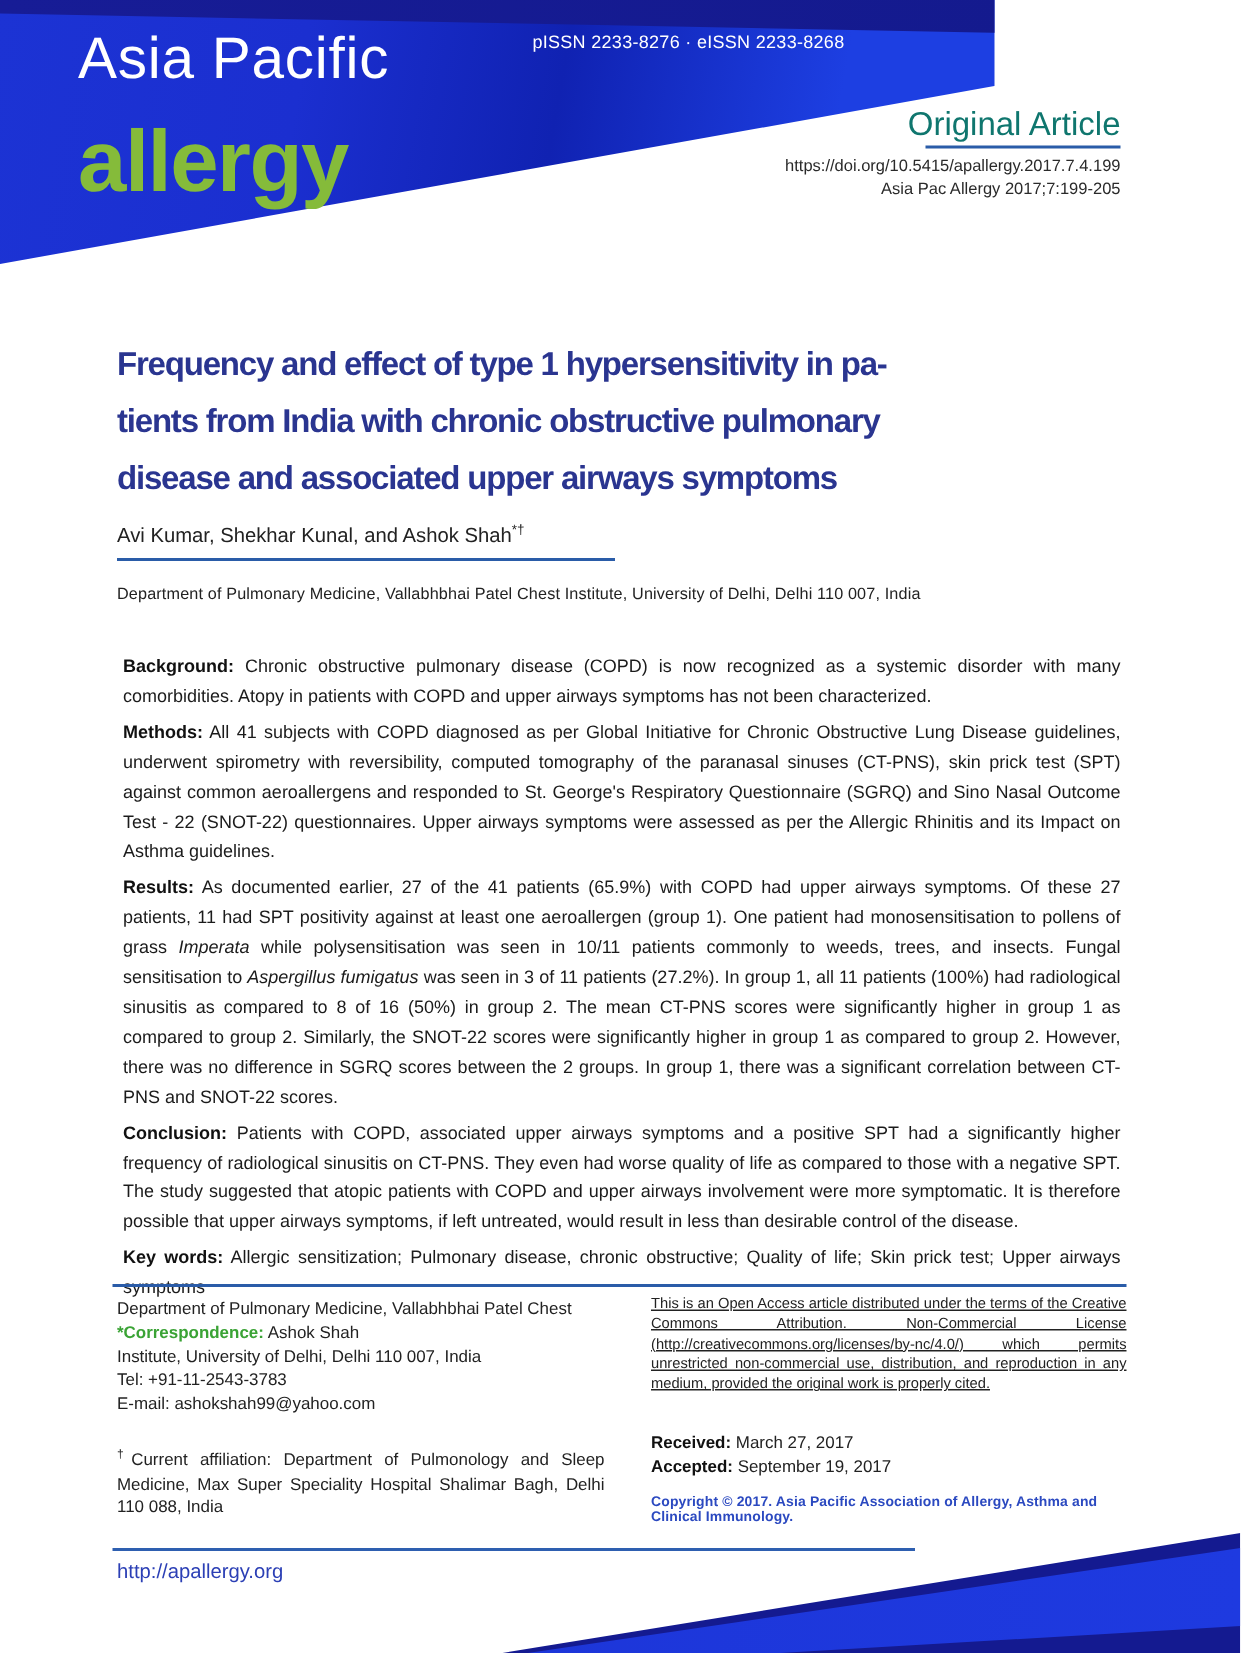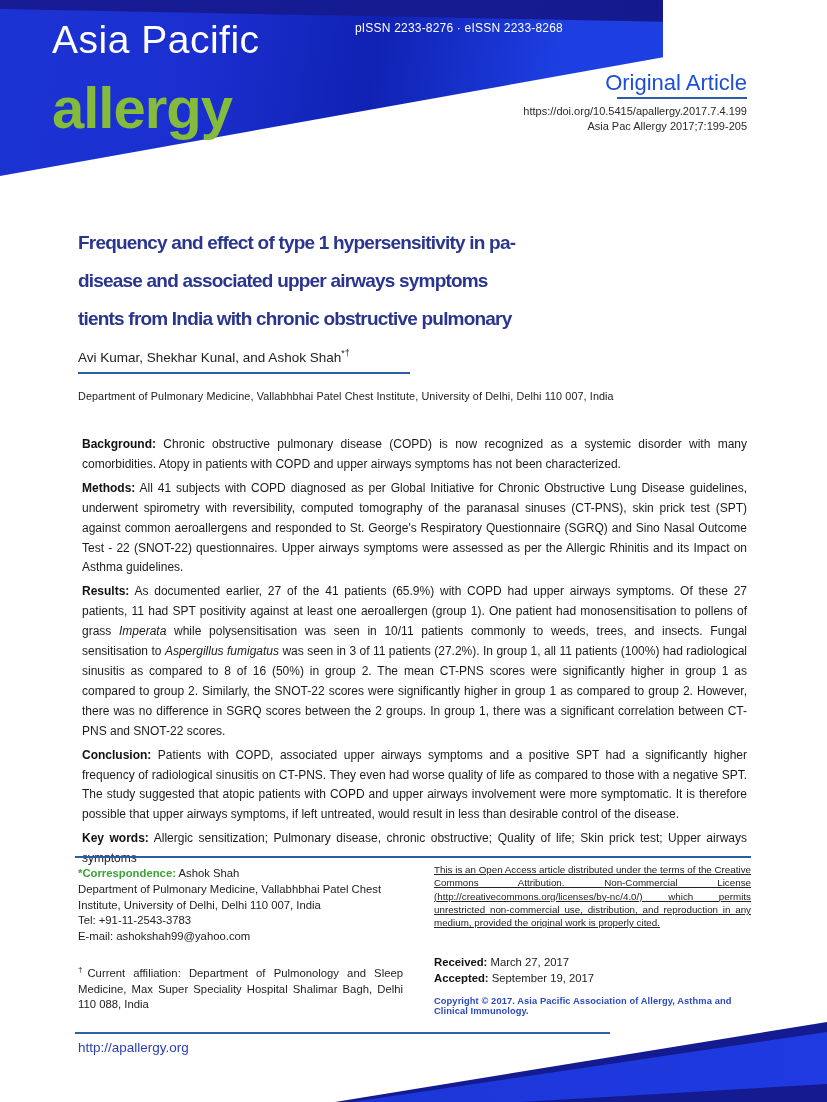--- a/index.html
+++ b/index.html
@@ -21,27 +21,27 @@
   }
   .hdr-navy {
     position: absolute; inset: 0;
     background: linear-gradient(95deg, #171c96 0%, #141a8e 100%);
     clip-path: polygon(0 0, 827px 0, 827px 25px, 0 9px);
   }
   .logo { position: absolute; left: 52px; top: 20px; line-height: 1; }
   .logo-top { color: #ffffff; font-size: 39px; font-weight: 400; letter-spacing: 0.5px; }
   .logo-bottom { color: #85bb3a; font-size: 58px; font-weight: 700; letter-spacing: -1px; margin-top: 20px; }
   .issn { position: absolute; top: 21px; right: 100px; color: #ffffff; font-size: 12px; letter-spacing: 0.2px; }
-  .article-type { position: absolute; top: 70px; right: 80px; color: #1d4ed8; font-size: 22px; }
+  .article-type { position: absolute; top: 70px; right: 80px; color: #0f766e; font-size: 22px; }
   .article-type-rule { position: absolute; top: 97px; right: 80px; width: 130px; height: 2px; background: #2a5ca8; }
   .doi-line { position: absolute; top: 105px; right: 80px; font-size: 11px; color: #2a2a2a; }
   .cite-line { position: absolute; top: 120px; right: 80px; font-size: 11px; color: #2a2a2a; }
   
   .title { position: absolute; left: 78px; top: 224px; width: 690px; color: #2a3590;
-           font-size: 19px; font-weight: 700; letter-spacing: -0.8px; line-height: 38px; }
+           font-size: 22px; font-weight: 700; letter-spacing: -0.8px; line-height: 38px; }
   .authors { position: absolute; left: 78px; top: 348px; font-size: 13.5px; color: #222; }
   .authors sup { font-size: 9px; }
   .authors-rule { position: absolute; left: 78px; top: 372px; width: 332px; height: 2px; background: #2a5ca8; }
   .affiliation { position: absolute; left: 78px; top: 390px; font-size: 10.8px; color: #222; letter-spacing: 0.1px; }
   
   .abstract { position: absolute; left: 78px; top: 431px; width: 673px;
               font-size: 12px; line-height: 1.66; text-align: justify; color: #1b1b1b; }
   .abstract p { margin: 4px; }
   .abstract b { color: #111; }
   .keywords { margin-top: 17px; }
@@ -85,43 +85,43 @@
   <div class="issn">pISSN 2233-8276 · eISSN 2233-8268</div>
 </div>
 
 <div class="article-type">Original Article</div>
 <div class="article-type-rule"></div>
 <a class="doi-line" href="#">https://doi.org/10.5415/apallergy.2017.7.4.199</a>
 <div class="cite-line">Asia Pac Allergy 2017;7:199-205</div>
 
 <div class="title">
   <div>Frequency and effect of type 1 hypersensitivity in pa-</div>
+  <div>tients from India with chronic obstructive pulmonary</div>
   <div>disease and associated upper airways symptoms</div>
-  <div>tients from India with chronic obstructive pulmonary</div>
 </div>
 
 <div class="authors"><span>Avi Kumar, Shekhar Kunal, and Ashok Shah</span><sup>*†</sup></div>
 <div class="authors-rule"></div>
 <div class="affiliation">Department of Pulmonary Medicine, Vallabhbhai Patel Chest Institute, University of Delhi, Delhi 110 007, India</div>
 
 <div class="abstract">
   <p><b>Background:</b><span> Chronic obstructive pulmonary disease (COPD) is now recognized as a systemic disorder with many comorbidities. Atopy in patients with COPD and upper airways symptoms has not been characterized.</span></p>
   <p><b>Methods:</b><span> All 41 subjects with COPD diagnosed as per Global Initiative for Chronic Obstructive Lung Disease guidelines, underwent spirometry with reversibility, computed tomography of the paranasal sinuses (CT-PNS), skin prick test (SPT) against common aeroallergens and responded to St. George's Respiratory Questionnaire (SGRQ) and Sino Nasal Outcome Test - 22 (SNOT-22) questionnaires. Upper airways symptoms were assessed as per the Allergic Rhinitis and its Impact on Asthma guidelines.</span></p>
   <p><b>Results:</b><span> As documented earlier, 27 of the 41 patients (65.9%) with COPD had upper airways symptoms. Of these 27 patients, 11 had SPT positivity against at least one aeroallergen (group 1). One patient had monosensitisation to pollens of grass </span><i>Imperata</i><span> while polysensitisation was seen in 10/11 patients commonly to weeds, trees, and insects. Fungal sensitisation to </span><i>Aspergillus fumigatus</i><span> was seen in 3 of 11 patients (27.2%). In group 1, all 11 patients (100%) had radiological sinusitis as compared to 8 of 16 (50%) in group 2. The mean CT-PNS scores were significantly higher in group 1 as compared to group 2. Similarly, the SNOT-22 scores were significantly higher in group 1 as compared to group 2. However, there was no difference in SGRQ scores between the 2 groups. In group 1, there was a significant correlation between CT-PNS and SNOT-22 scores.</span></p>
   <p><b>Conclusion:</b><span> Patients with COPD, associated upper airways symptoms and a positive SPT had a significantly higher frequency of radiological sinusitis on CT-PNS. They even had worse quality of life as compared to those with a negative SPT. The study suggested that atopic patients with COPD and upper airways involvement were more symptomatic. It is therefore possible that upper airways symptoms, if left untreated, would result in less than desirable control of the disease.</span></p>
   <p class="keywords"><b>Key words:</b><span> Allergic sensitization; Pulmonary disease, chronic obstructive; Quality of life; Skin prick test; Upper airways symptoms</span></p>
 </div>
 
 <div class="divider"></div>
 
 <div class="cols">
   <div class="col-left">
     <div>
+      <div>Department of Pulmonary Medicine, Vallabhbhai Patel Chest</div>
       <div><span class="corr-label">*Correspondence:</span><span> Ashok Shah</span></div>
-      <div>Department of Pulmonary Medicine, Vallabhbhai Patel Chest</div>
       <div>Institute, University of Delhi, Delhi 110 007, India</div>
       <div>Tel: +91-11-2543-3783</div>
       <div>E-mail: ashokshah99@yahoo.com</div>
     </div>
     <div class="cur-affil"><sup>†</sup><span>Current affiliation: Department of Pulmonology and Sleep Medicine, Max Super Speciality Hospital Shalimar Bagh, Delhi 110 088, India</span></div>
   </div>
   <div class="col-right">
     <div class="open-access">This is an Open Access article distributed under the terms of the Creative Commons Attribution. Non-Commercial License (http://creativecommons.org/licenses/by-nc/4.0/) which permits unrestricted non-commercial use, distribution, and reproduction in any medium, provided the original work is properly cited.</div>
     <div class="dates">
       <div><b>Received:</b><span> March 27, 2017</span></div>

